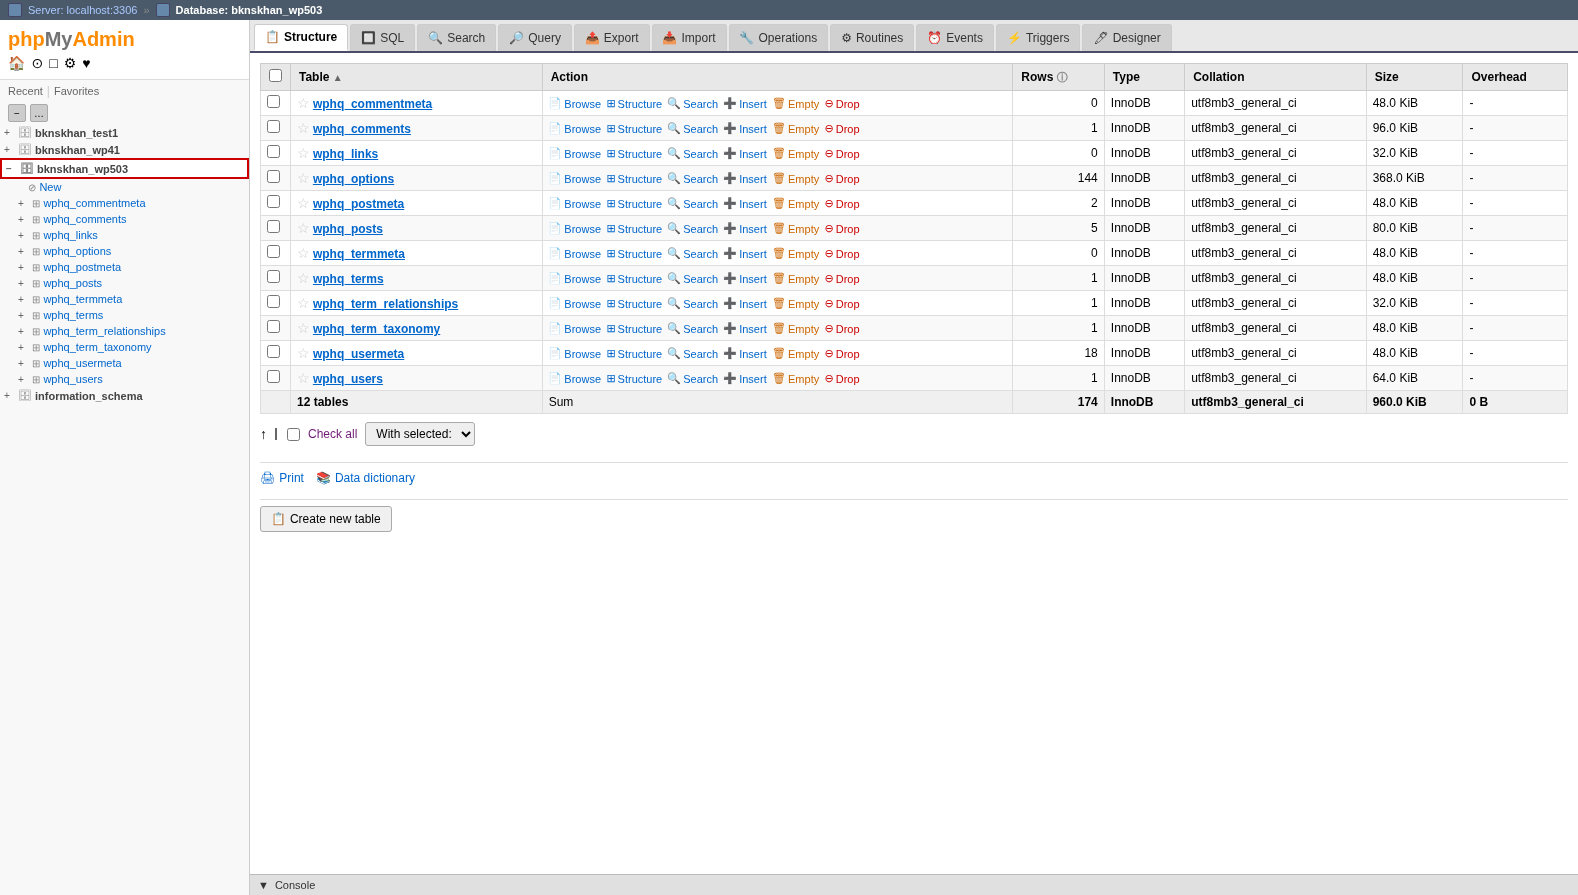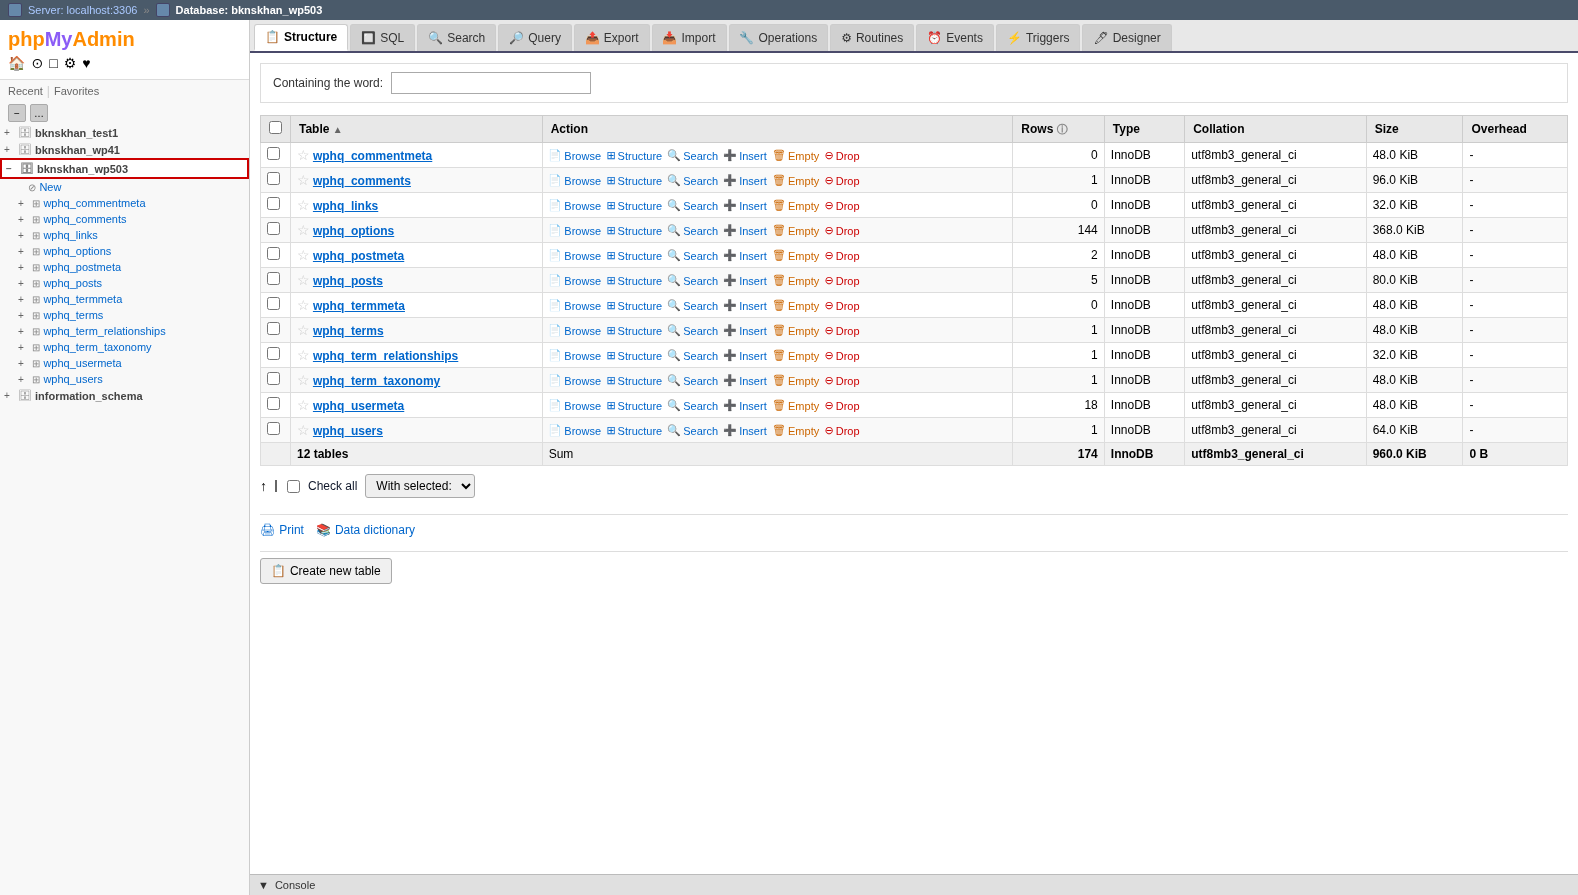--- a/index.html
+++ b/index.html
@@ -8,21 +8,21 @@
     
     #sidebar { width: 250px; background: #f8f8f8; border-right: 1px solid #ccc; display: flex; flex-direction: column; flex-shrink: 0; overflow-y: auto; }
     #main { flex: 1; display: flex; flex-direction: column; overflow: hidden; }
 
     .app-layout { display: flex; flex: 1; overflow: hidden; }
 
     
     .logo-area { padding: 8px; background: #fff; border-bottom: 1px solid #ddd; }
     .logo-text { font-size: 20px; font-weight: bold; }
     .logo-php { color: #ff8c00; }
-    .logo-my { color: #8b5cf6; }
+    .logo-my { color: #737373; }
     .logo-admin { color: #ff8c00; }
 
     
     .sidebar-links { display: flex; gap: 4px; padding: 4px 8px; align-items: center; }
     .sidebar-links a { color: #666; text-decoration: none; font-size: 11px; }
 
     .sidebar-icons { display: flex; gap: 4px; padding: 2px 8px; align-items: center; }
     .icon-btn { width: 18px; height: 18px; background: #ccc; border-radius: 2px; display: inline-flex; align-items: center; justify-content: center; font-size: 10px; cursor: pointer; border: 1px solid #aaa; }
 
     
@@ -278,24 +278,20 @@
         <span>Triggers</span>
       </a>
       <a href="#" class="tab">
         <span>🖊</span>
         <span>Designer</span>
       </a>
     </div>
 
     <div class="content">
 
-      <div class="filter-bar">
-        <label>Containing the word:</label>
-        <input type="text" style="border: 1px solid rgb(170, 170, 170); padding: 3px 6px; font-size: 12px; width: 200px;" placeholder="">
-      </div>
 
       <table class="db-table">
         <thead>
           <tr>
             <th style="width:24px;"><input type="checkbox" style=""></th>
             <th class="sortable">
               <span>Table</span>
               <span class="sort-arrow"> ▲</span>
             </th>
             <th>Action</th>
@@ -586,21 +582,21 @@
             <td style="font-weight:bold;">960.0 KiB</td>
             <td style="font-weight:bold;">0 B</td>
           </tr>
         </tfoot>
       </table>
 
       <div class="check-all-bar">
         <span style="font-size:14px;">↑</span>
         <span style="border-left:2px solid #666; height:12px; display:inline-block; margin-right:2px;"></span>
         <input type="checkbox" style="">
-        <label style="color:#0f172a; cursor:pointer;text-align:center;">Check all</label>
+        <label style="color:#701a75; cursor:pointer;text-align:center;">Check all</label>
         <select class="with-selected">
           <option>With selected:</option>
         <option>Browse</option><option>Drop</option><option>Empty</option><option>Export</option></select>
       </div>
 
       <div class="actions-bar">
         <a href="#">
           <span>🖨</span>
           <span>Print</span>
         </a>

